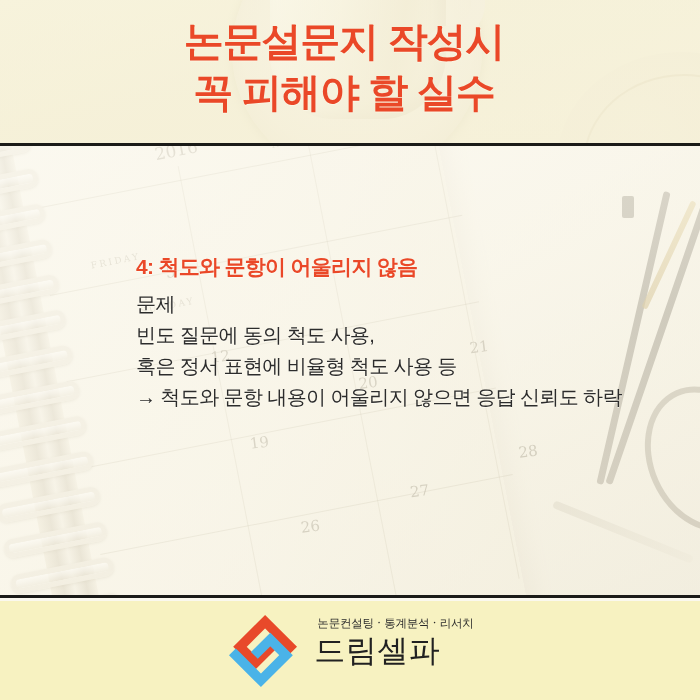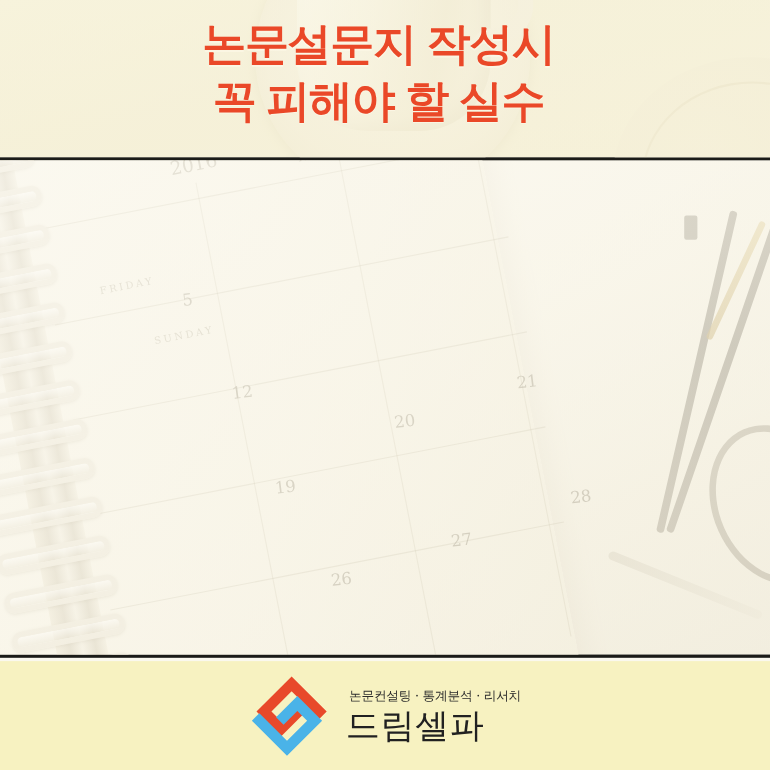--- a/index.html
+++ b/index.html
@@ -240,21 +240,21 @@
   
   .footer {
     position: absolute;
     left: 0; top: 601px;
     width: 700px; height: 99px;
     background: #f7f2c1;
     display: flex;
     align-items: center;
     justify-content: center;
   }
-  .footer-inner { display: flex; align-items: center; gap: 14px; }
+  .footer-inner { display: flex; gap: 14px; }
 
   .logo { position: relative; width: 74px; height: 74px; }
   .logo svg { display: block; width: 74px; height: 74px; }
 
   .brand-block { padding-top: 2px; }
   .brand-tagline {
     color: #2b2b2b;
     font-size: 11.5px;
     letter-spacing: -0.2px;
     font-family: "DejaVu Serif", serif;
@@ -334,20 +334,27 @@
       <div class="hinge"></div>
       <div class="temple temple-a"></div>
       <div class="temple temple-b"></div>
       <div class="temple-gold"></div>
       <div class="lens-rim"></div>
     </div>
     <div class="pen"></div>
 
     <div class="main-wash"></div>
 
+    <div class="copy">
+      <div class="copy-heading">4: 척도와 문항이 어울리지 않음</div>
+      <div class="copy-line">문제</div>
+      <div class="copy-line">빈도 질문에 동의 척도 사용,</div>
+      <div class="copy-line">혹은 정서 표현에 비율형 척도 사용 등</div>
+      <div class="copy-line">→ 척도와 문항 내용이 어울리지 않으면 응답 신뢰도 하락</div>
+    </div>
   </div>
 
   <div class="footer">
     <div class="footer-inner">
       <div class="logo">
         <svg viewBox="0 0 100 100" xmlns="http://www.w3.org/2000/svg">
           <g transform="rotate(45 50 50)" fill="none" stroke-linecap="square" stroke-width="13">
             <path d="M72 20 H24 V68 H54 V44" stroke="#e8492a"></path>
             <path d="M28 80 H76 V32 H46 V56" stroke="#4ab3e8"></path>
           </g>

